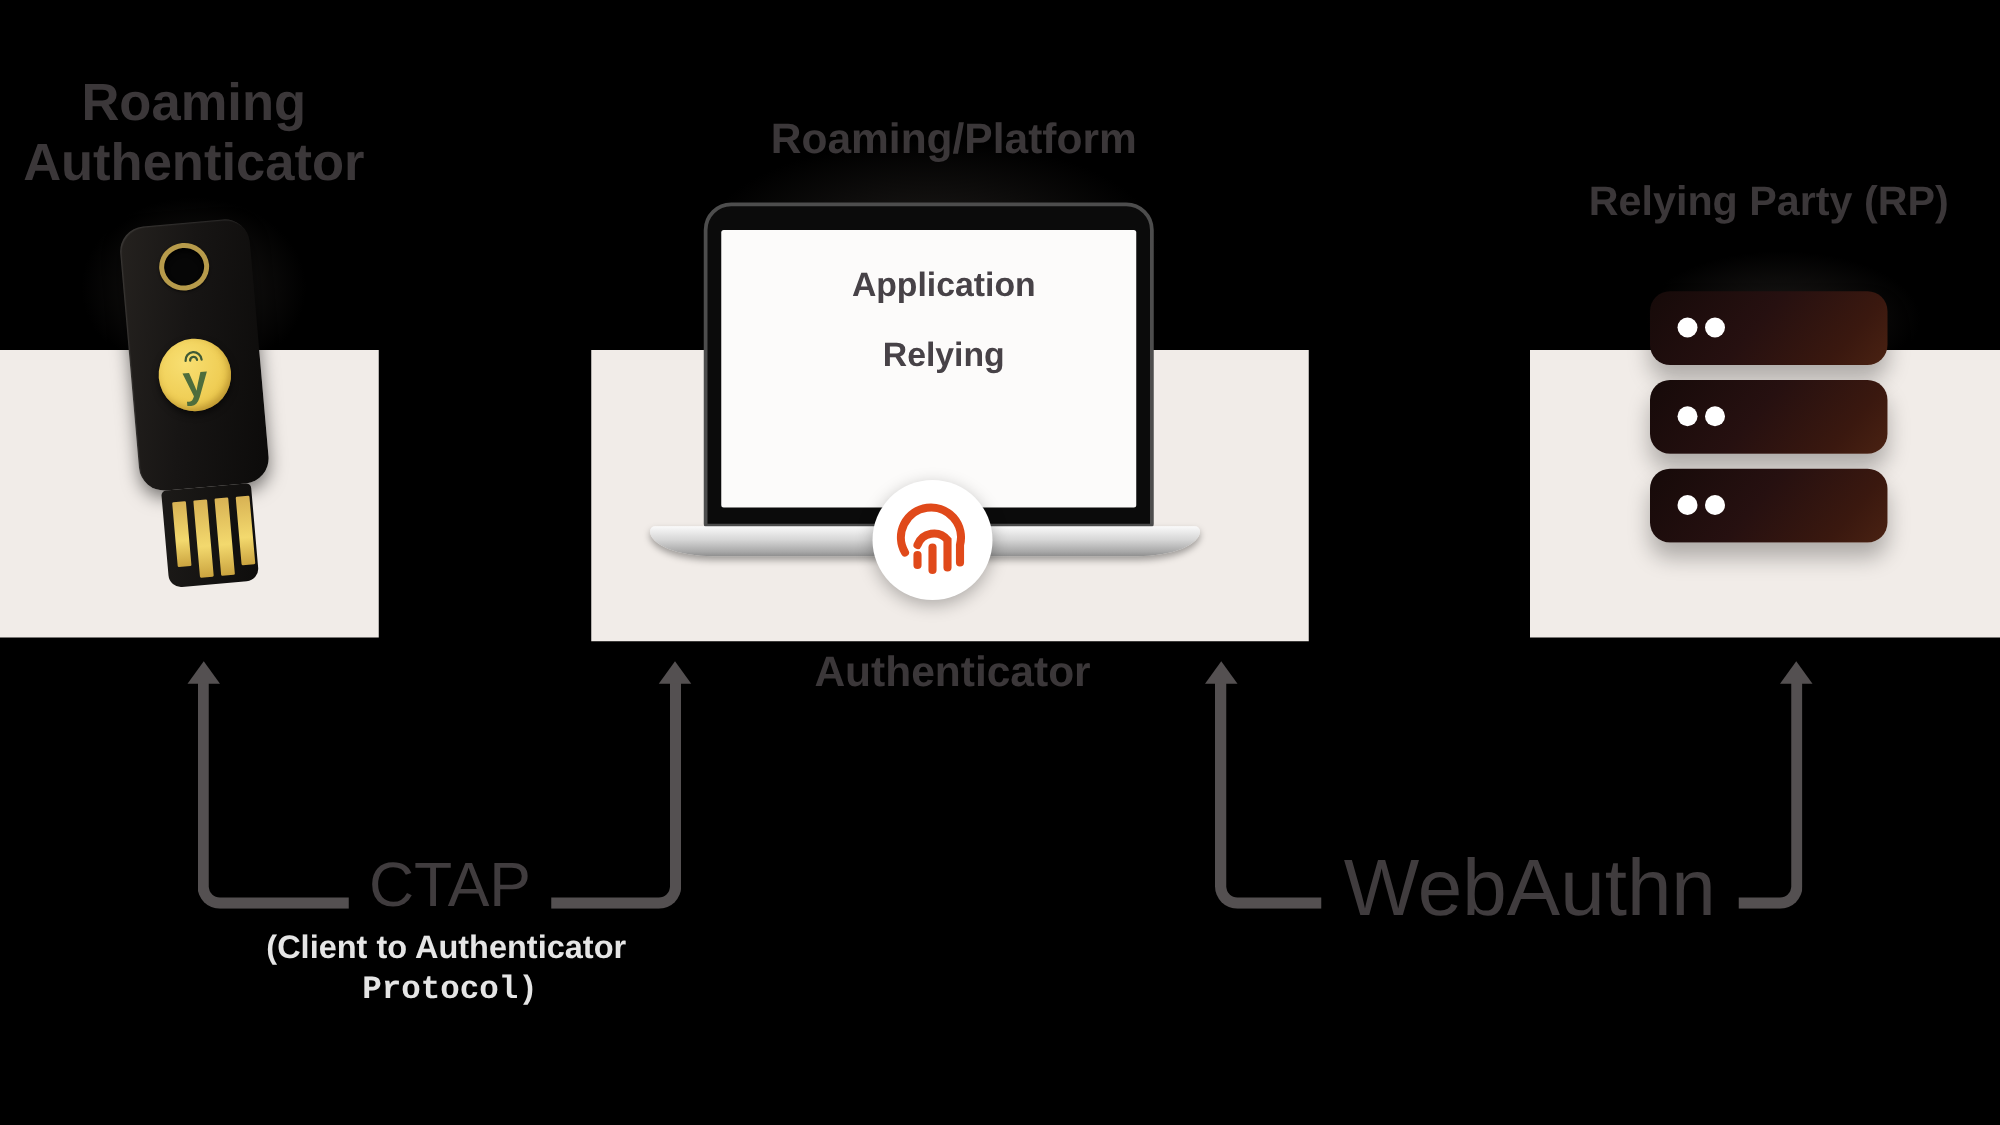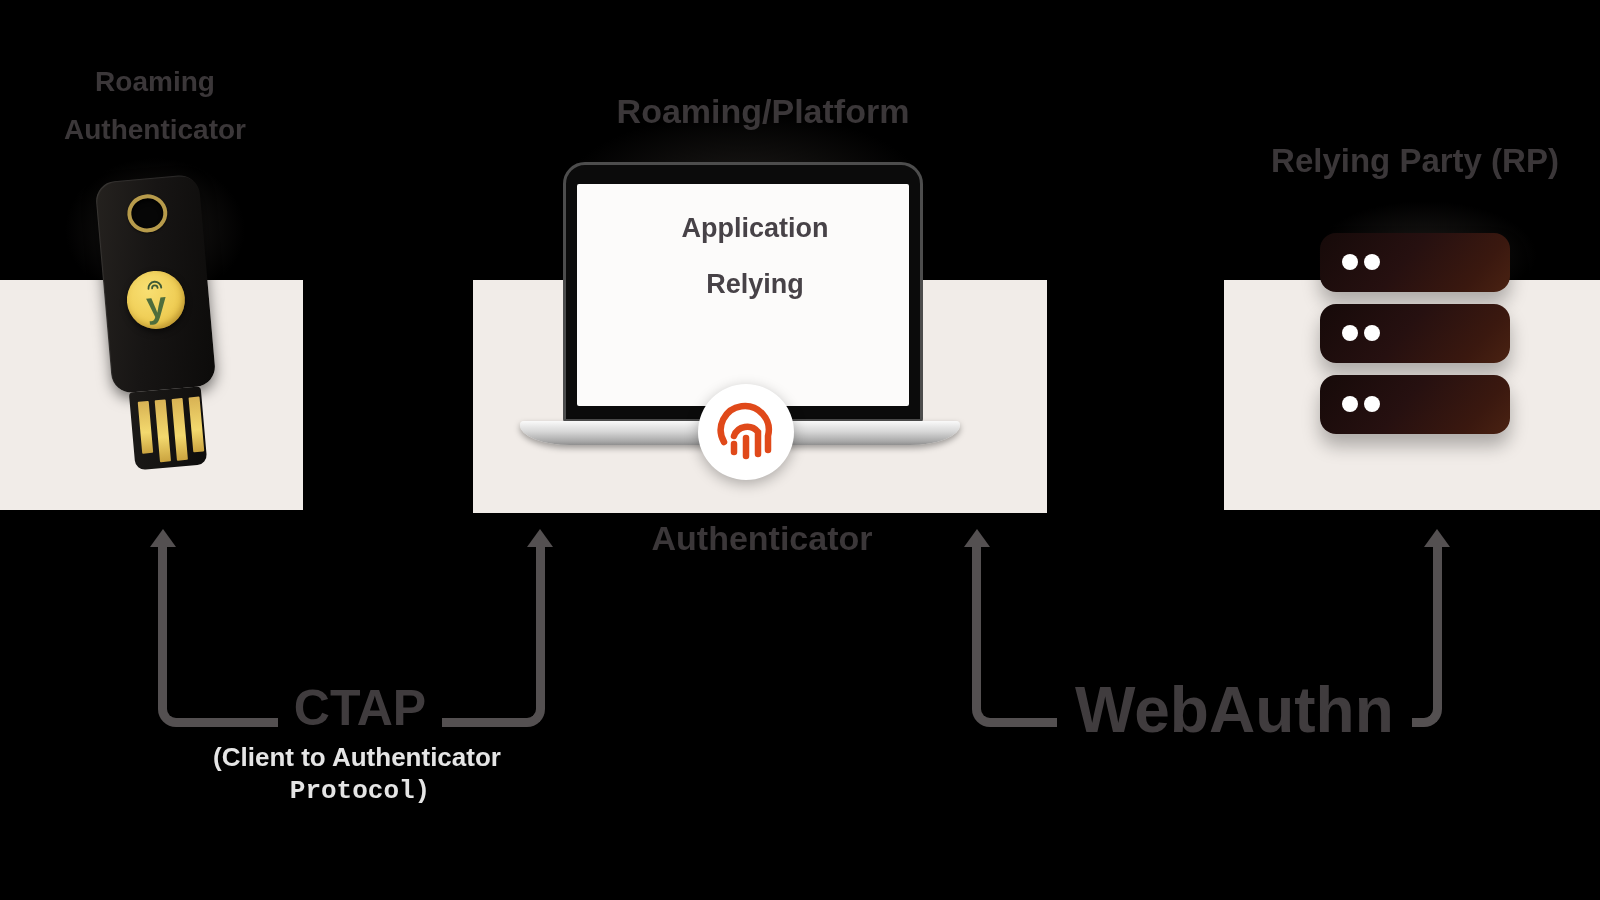--- a/index.html
+++ b/index.html
@@ -15,21 +15,21 @@
   .glow-server{left:1270px;top:180px;width:310px;height:150px;}
 
   
   .band{position:absolute;background:#f1ece8;}
   .band-left{left:0;top:280px;width:303px;height:230px;}
   .band-center{left:473px;top:280px;width:574px;height:233px;}
   .band-right{left:1224px;top:280px;width:376px;height:230px;}
 
   
   .heading{position:absolute;color:#3b3739;font-weight:700;text-align:center;}
-  .h-roaming{left:5px;top:58px;width:300px;font-size:28px;line-height:48px;}
+  .h-roaming{left:5px;top:58px;width:300px;font-size:42px;line-height:48px;}
   .h-client{left:563px;top:92px;width:400px;font-size:34px;line-height:38px;}
   .h-relying{left:1215px;top:142px;width:400px;font-size:33px;line-height:38px;}
   .h-internal{left:562px;top:514px;width:400px;font-size:34px;line-height:48px;}
 
   
   .ykey{position:absolute;left:102px;top:178px;width:104px;height:296px;
         transform:rotate(-5deg);transform-origin:50% 30%;}
   .ykey-body{position:absolute;left:0;top:0;width:104px;height:212px;border-radius:20px;
         background:linear-gradient(100deg,#25221f 0%,#171514 45%,#0c0b0a 100%);
         box-shadow:inset 1px 1px 1px rgba(255,255,255,0.10),0 6px 14px rgba(0,0,0,0.5);}
@@ -75,21 +75,21 @@
   .bracket{position:absolute;border:9px solid #545051;border-top:none;
         border-radius:0 0 18px 18px;background:transparent;}
   .b1{left:158px;top:545px;width:387px;height:182px;}
   .b2{left:972px;top:545px;width:470px;height:182px;}
   .arrow{position:absolute;width:0;height:0;border-left:13px solid transparent;
         border-right:13px solid transparent;border-bottom:18px solid #545051;}
   .a1{left:150px;top:529px;}.a2{left:527px;top:529px;}
   .a3{left:964px;top:529px;}.a4{left:1424px;top:529px;}
 
   
-  .biglabel{position:absolute;text-align:center;color:#403c3e;font-weight:700;z-index:5;}
+  .biglabel{position:absolute;text-align:center;color:#403c3e;font-weight:400;z-index:5;}
   .biglabel span{background:#000;display:inline-block;}
   .l-ctap{left:210px;top:680px;width:300px;font-size:50px;line-height:56px;}
   .l-ctap span{padding:0 16px;}
   .l-webauthn{left:1057px;top:682px;width:300px;font-size:64px;line-height:56px;}
   .l-webauthn span{padding:0 18px;}
   .sublabel{position:absolute;text-align:center;color:#e5e5e5;font-weight:700;
         font-size:26px;line-height:30px;z-index:5;}
   .s1{left:207px;top:742px;width:300px;}
   .s2{left:210px;top:776px;width:300px;font-family:Liberation Mono, monospace;}
 </style>

